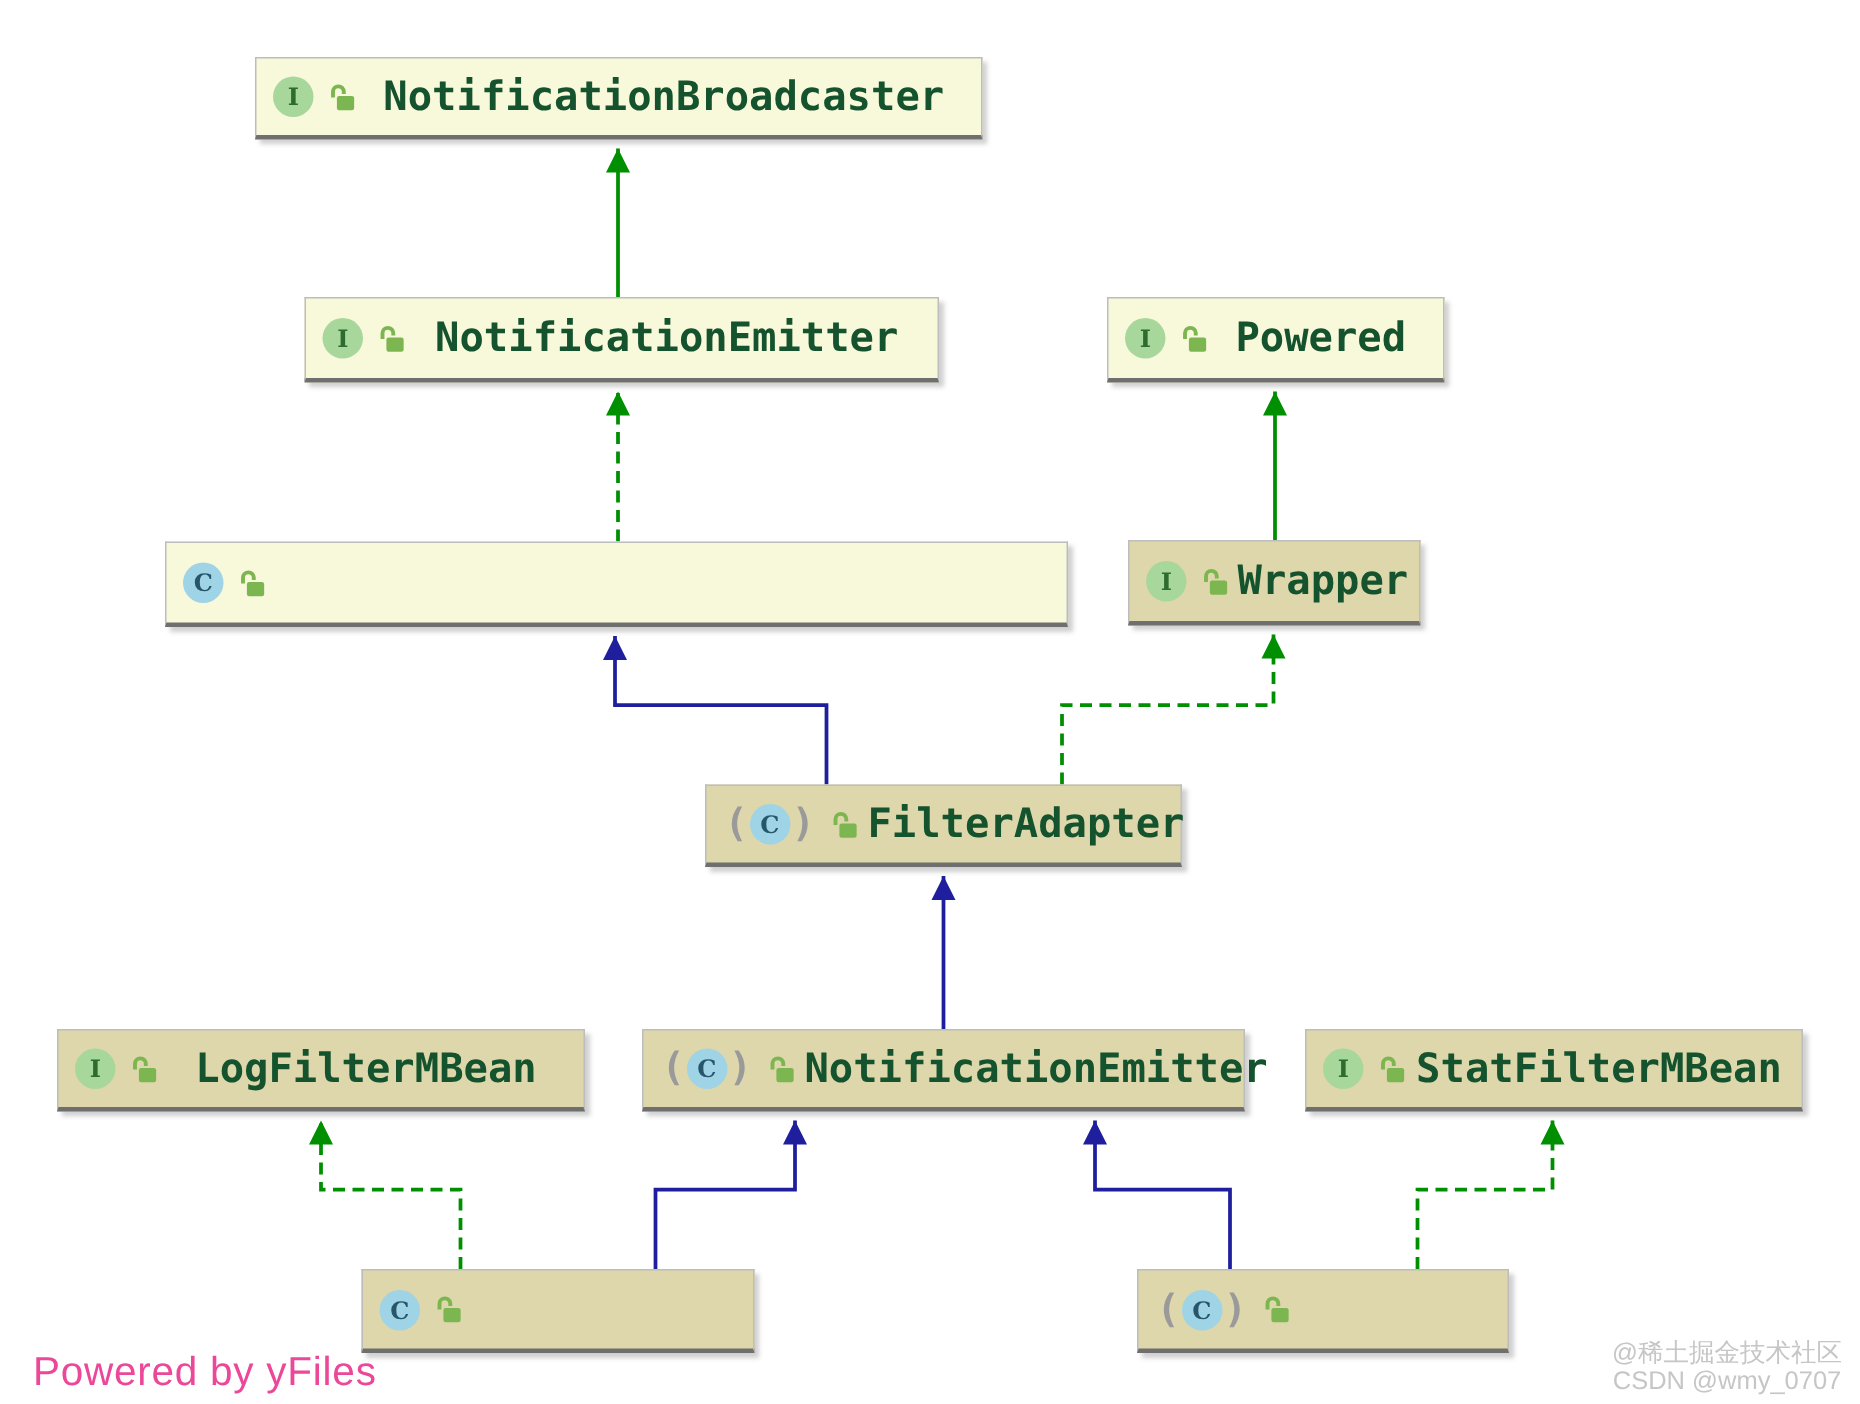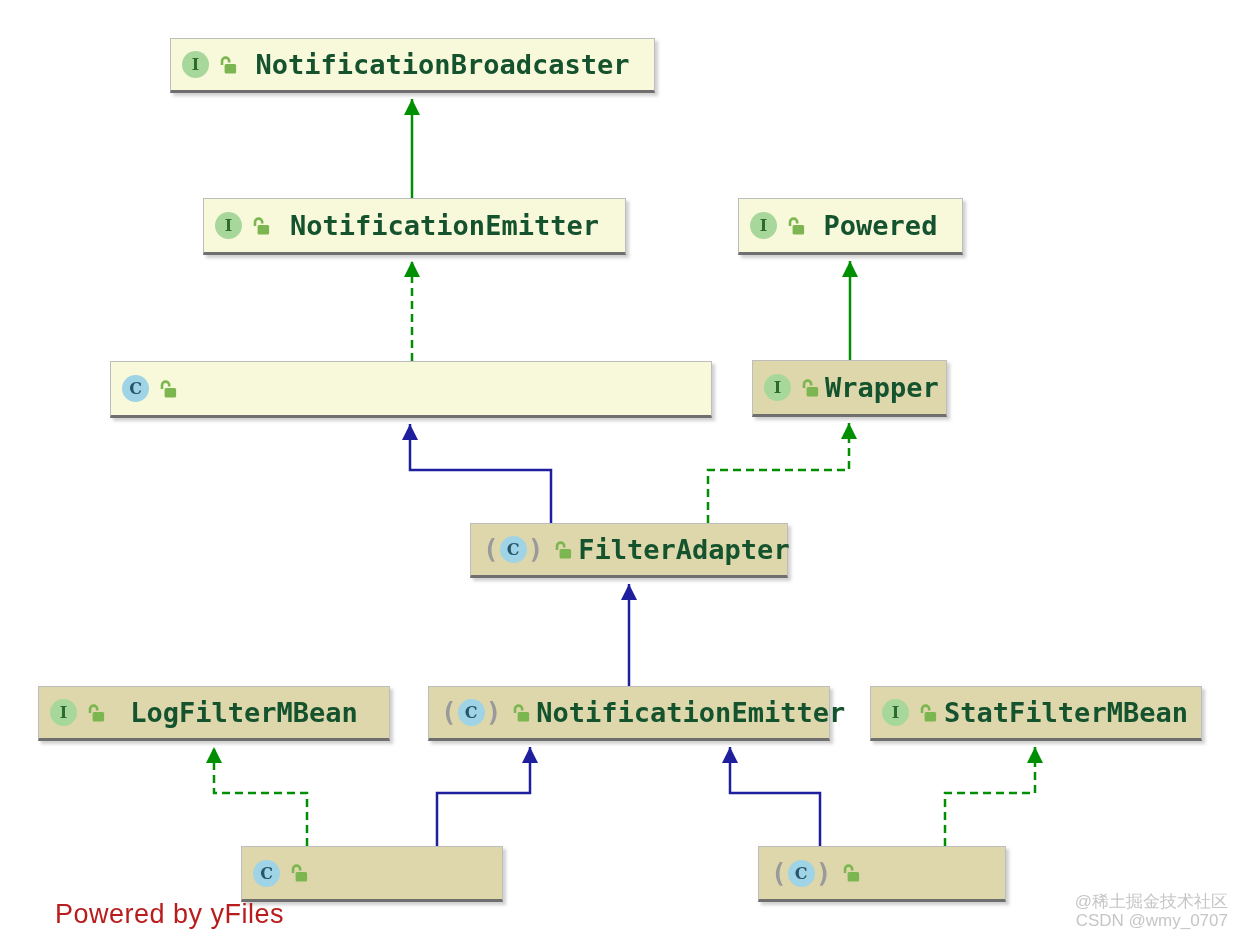--- a/index.html
+++ b/index.html
@@ -40,27 +40,27 @@
 
   .node-label {
     flex: 1 1 auto; text-align: center;
     font-weight: bold; font-size: 27px; color: #14532d;
     white-space: nowrap; letter-spacing: 0px; padding: 0 4px;
   }
 
   .watermark-left {
     position: absolute; left: 22px; bottom: 6px; z-index: 3;
     font-family: "Liberation Sans", sans-serif;
-    font-size: 27px; color: #b91c1c; letter-spacing: 0.5px; margin-left: 33px;
+    font-size: 27px; color: #ec4899; letter-spacing: 0.5px;
   }
   .watermark-right {
     position: absolute; right: 12px; bottom: 6px; z-index: 3;
     font-family: "Liberation Sans", sans-serif;
     font-size: 17px; line-height: 19px; color: #c6c6c6;
-    text-align: right; text-shadow: 1px 1px 0 rgba(255,255,255,0.95);
+    text-align: center; text-shadow: 1px 1px 0 rgba(255,255,255,0.95);
   }
 </style>
 </head>
 <body>
 
 <div id="canvas">
     <svg id="edge-layer" width="1240" height="936">
       <defs>
         <marker id="arrow-green" markerUnits="userSpaceOnUse" markerWidth="20" markerHeight="20" refX="17" refY="10" orient="auto">
           <path d="M1,2 L17,10 L1,18 Z" fill="#008f00"></path>

